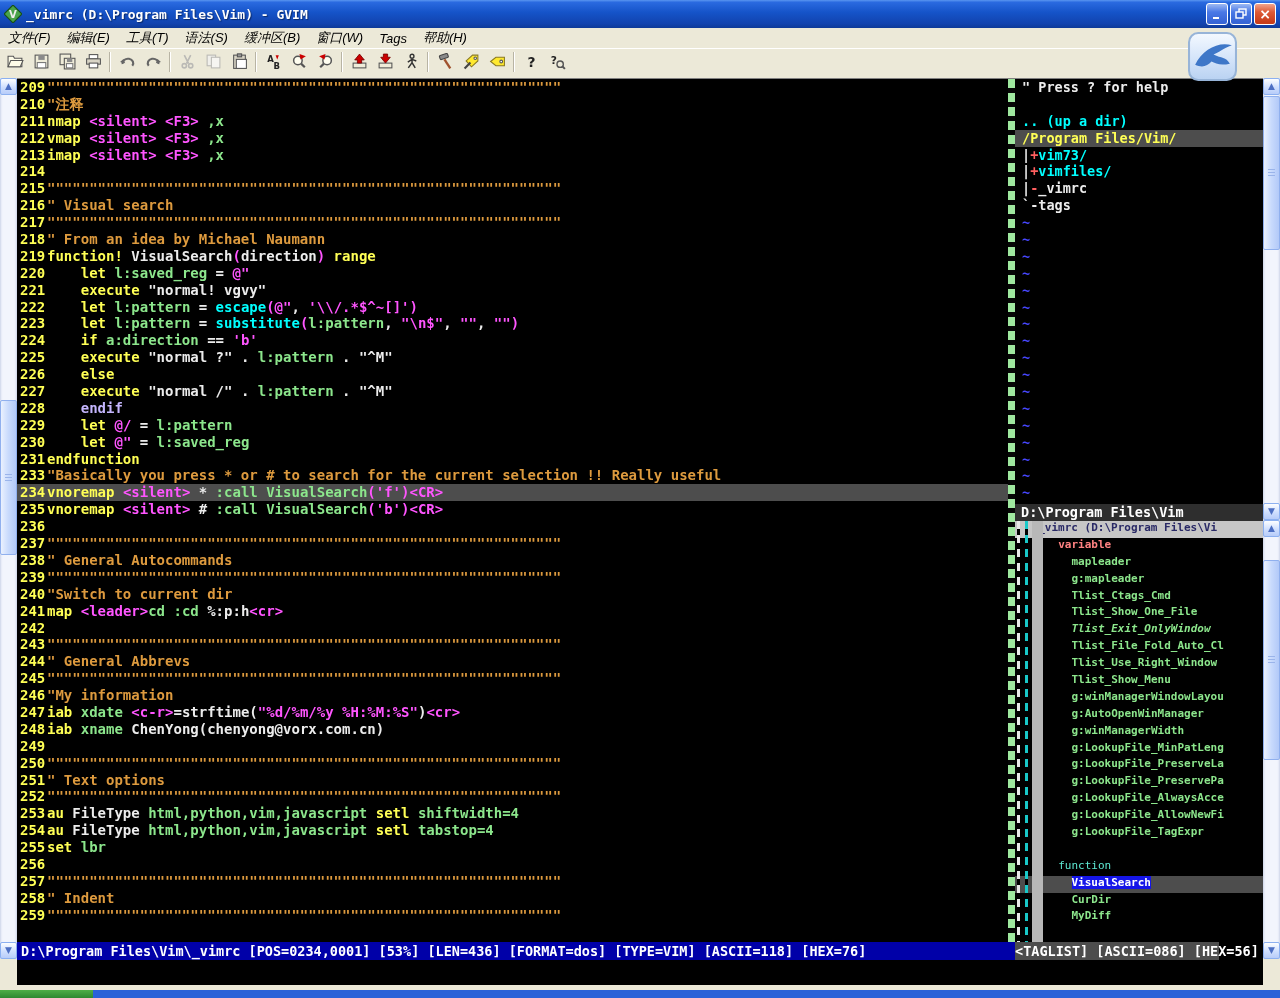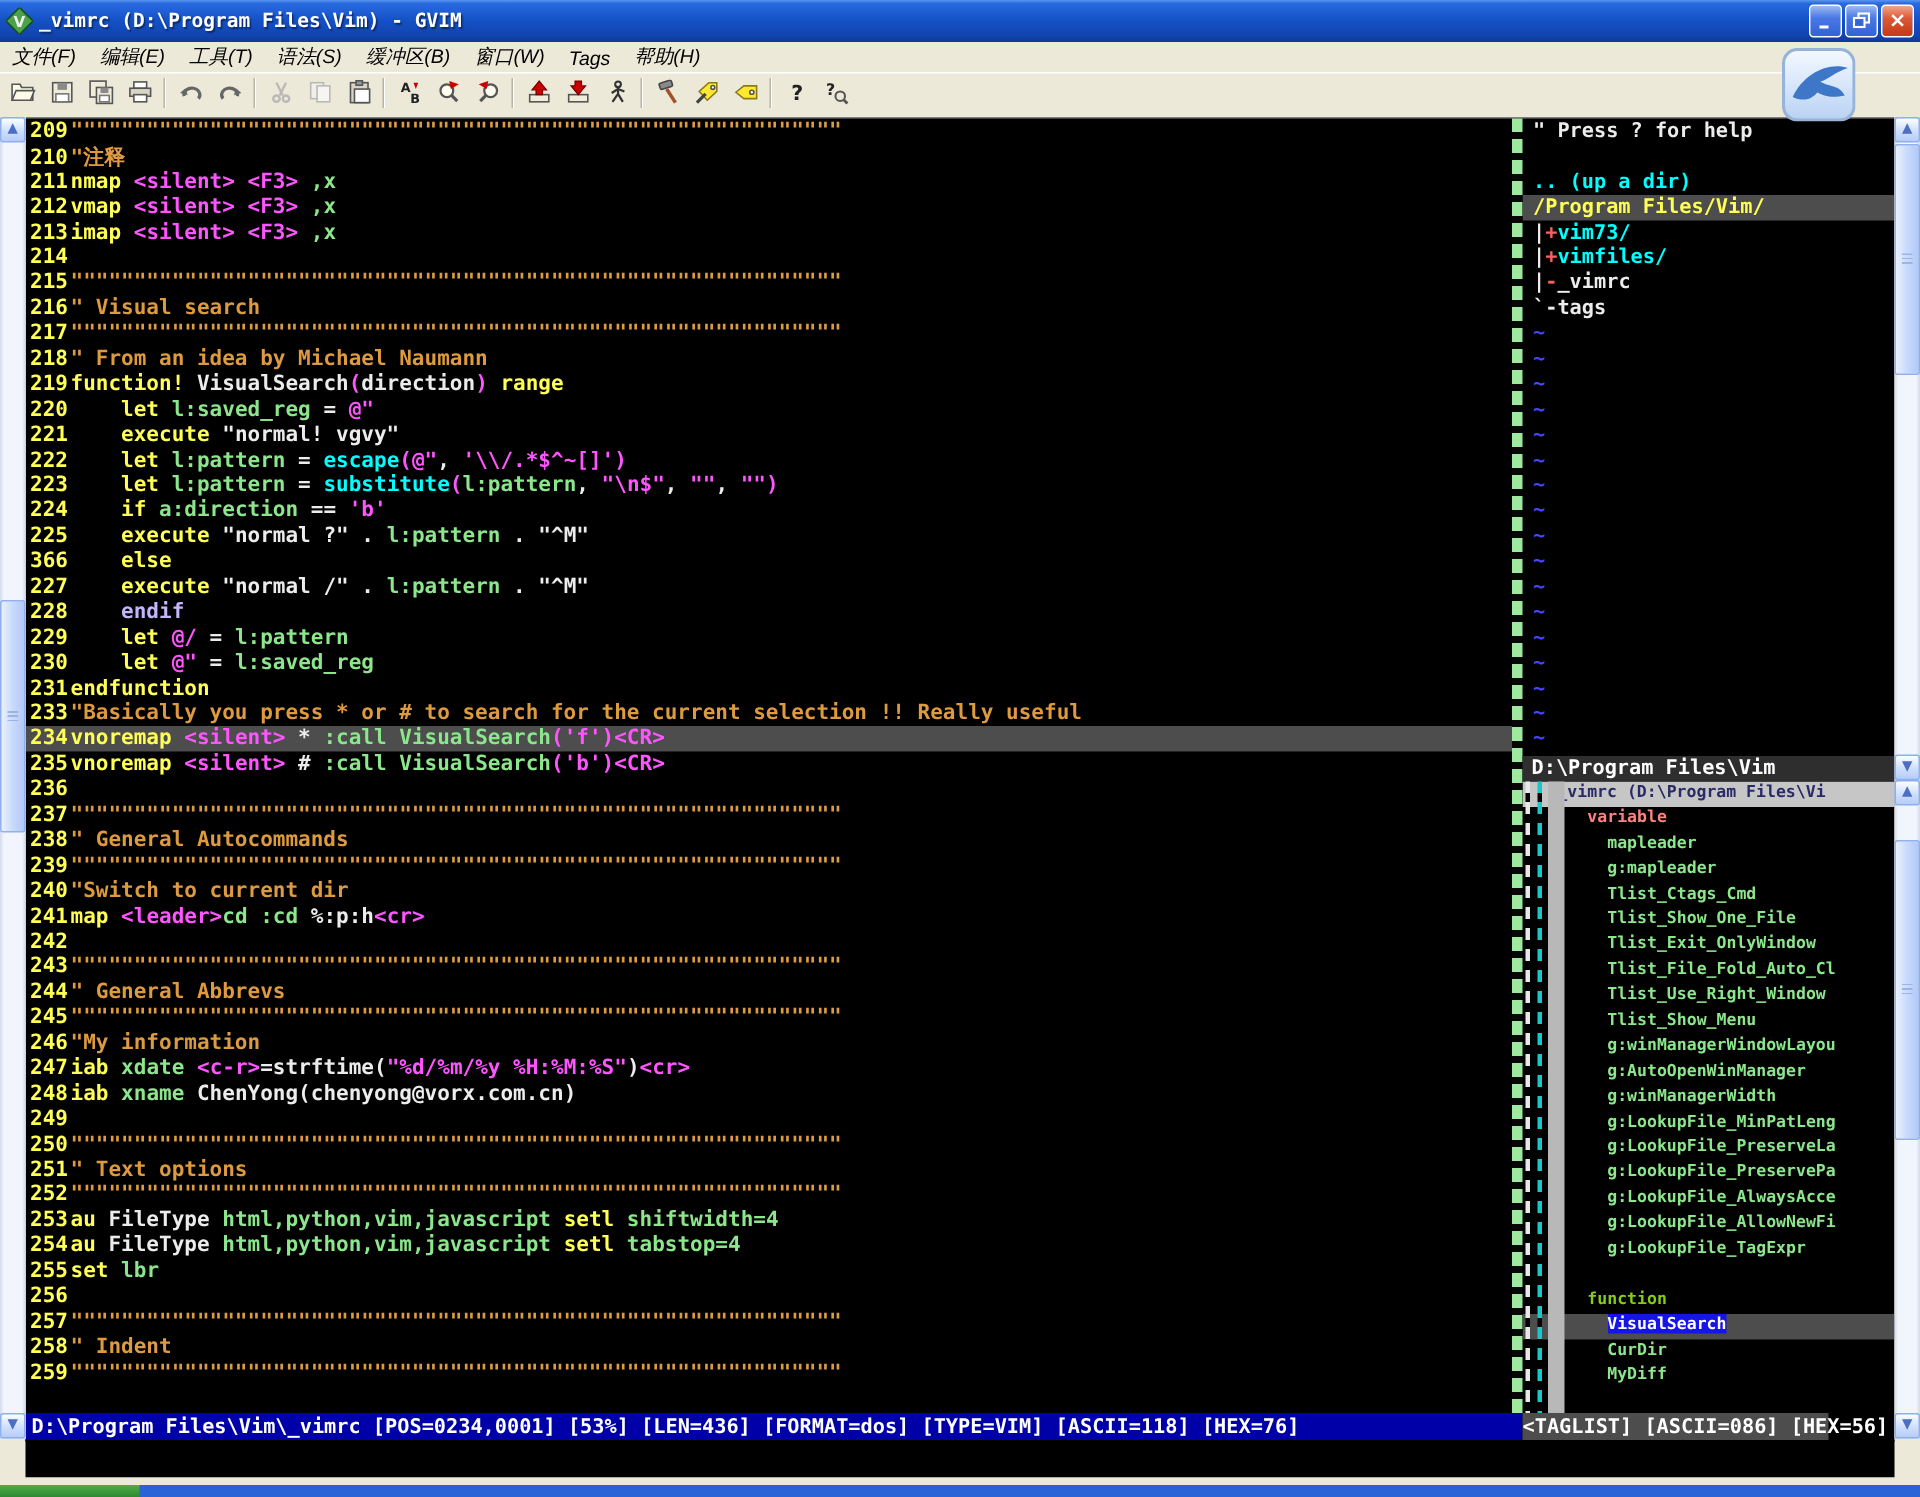--- a/index.html
+++ b/index.html
@@ -292,21 +292,21 @@
         <div class="row"><span class="num">216</span><span style="color: rgb(221, 154, 62);">" Visual search</span></div>
         <div class="row"><span class="num">217</span><span style="color: rgb(221, 154, 62);">"""""""""""""""""""""""""""""""""""""""""""""""""""""""""""""</span></div>
         <div class="row"><span class="num">218</span><span style="color: rgb(221, 154, 62);">" From an idea by Michael Naumann</span></div>
         <div class="row"><span class="num">219</span><span style="color: rgb(255, 255, 85); margin-top: 33px;">function! </span><span style="color: rgb(236, 236, 236);">VisualSearch</span><span style="color: rgb(255, 85, 255);">(</span><span style="color: rgb(236, 236, 236);">direction</span><span style="color: rgb(255, 85, 255);">)</span><span style="color: rgb(255, 255, 85);"> range</span></div>
         <div class="row"><span class="num">220</span><span style="color: rgb(236, 236, 236);">    </span><span style="color: rgb(255, 255, 85);">let</span><span style="color: rgb(236, 236, 236);"> </span><span style="color: rgb(140, 230, 140);">l:saved_reg</span><span style="color: rgb(236, 236, 236);"> = </span><span style="color: rgb(255, 85, 255);">@"</span></div>
         <div class="row"><span class="num">221</span><span style="color: rgb(236, 236, 236);">    </span><span style="color: rgb(255, 255, 85);">execute</span><span style="color: rgb(236, 236, 236);"> "normal! vgvy"</span></div>
         <div class="row"><span class="num">222</span><span style="color: rgb(236, 236, 236);">    </span><span style="color: rgb(255, 255, 85);">let</span><span style="color: rgb(236, 236, 236);"> </span><span style="color: rgb(140, 230, 140);">l:pattern</span><span style="color: rgb(236, 236, 236);"> = </span><span style="color: rgb(0, 255, 255);">escape</span><span style="color: rgb(255, 85, 255);">(@"</span><span style="color: rgb(236, 236, 236);">, </span><span style="color: rgb(255, 85, 255);">'\\/.*$^~[]'</span><span style="color: rgb(255, 85, 255);">)</span></div>
         <div class="row"><span class="num">223</span><span style="color: rgb(236, 236, 236);">    </span><span style="color: rgb(255, 255, 85);">let</span><span style="color: rgb(236, 236, 236);"> </span><span style="color: rgb(140, 230, 140);">l:pattern</span><span style="color: rgb(236, 236, 236);"> = </span><span style="color: rgb(0, 255, 255);">substitute</span><span style="color: rgb(255, 85, 255);">(</span><span style="color: rgb(140, 230, 140);">l:pattern</span><span style="color: rgb(236, 236, 236);">, </span><span style="color: rgb(255, 85, 255);">"\n$"</span><span style="color: rgb(236, 236, 236);">, </span><span style="color: rgb(255, 85, 255);">""</span><span style="color: rgb(236, 236, 236);">, </span><span style="color: rgb(255, 85, 255);">""</span><span style="color: rgb(255, 85, 255);">)</span></div>
         <div class="row"><span class="num">224</span><span style="color: rgb(236, 236, 236);">    </span><span style="color: rgb(255, 255, 85);">if</span><span style="color: rgb(236, 236, 236);"> </span><span style="color: rgb(140, 230, 140);">a:direction</span><span style="color: rgb(236, 236, 236);"> == </span><span style="color: rgb(255, 85, 255);">'b'</span></div>
         <div class="row"><span class="num">225</span><span style="color: rgb(236, 236, 236);">    </span><span style="color: rgb(255, 255, 85);">execute</span><span style="color: rgb(236, 236, 236);"> "normal ?" . </span><span style="color: rgb(140, 230, 140);">l:pattern</span><span style="color: rgb(236, 236, 236);"> . "^M"</span></div>
-        <div class="row"><span class="num">366</span><span style="color: rgb(236, 236, 236);">    </span><span style="color: rgb(255, 255, 85);">else</span></div>
+        <div class="row"><span class="num">226</span><span style="color: rgb(236, 236, 236);">    </span><span style="color: rgb(255, 255, 85);">else</span></div>
         <div class="row"><span class="num">227</span><span style="color: rgb(236, 236, 236);">    </span><span style="color: rgb(255, 255, 85);">execute</span><span style="color: rgb(236, 236, 236);"> "normal /" . </span><span style="color: rgb(140, 230, 140);">l:pattern</span><span style="color: rgb(236, 236, 236);"> . "^M"</span></div>
         <div class="row"><span class="num">228</span><span style="color: rgb(236, 236, 236);">    </span><span style="color: #c4b5fd;">endif</span></div>
         <div class="row"><span class="num">229</span><span style="color: rgb(236, 236, 236);">    </span><span style="color: rgb(255, 255, 85);">let</span><span style="color: rgb(236, 236, 236);"> </span><span style="color: rgb(255, 85, 255);">@/</span><span style="color: rgb(236, 236, 236);"> = </span><span style="color: rgb(140, 230, 140);">l:pattern</span></div>
         <div class="row"><span class="num">230</span><span style="color: rgb(236, 236, 236);">    </span><span style="color: rgb(255, 255, 85);">let</span><span style="color: rgb(236, 236, 236);"> </span><span style="color: rgb(255, 85, 255);">@"</span><span style="color: rgb(236, 236, 236);"> = </span><span style="color: rgb(140, 230, 140);">l:saved_reg</span></div>
         <div class="row"><span class="num">231</span><span style="color: rgb(255, 255, 85);">endfunction</span></div>
         <div class="row"><span class="num">233</span><span style="color: rgb(221, 154, 62);">"Basically you press * or # to search for the current selection !! Really useful</span></div>
         <div class="row curline"><span class="num">234</span><span style="color: rgb(255, 255, 85);">vnoremap</span><span style="color: rgb(236, 236, 236);"> </span><span style="color: rgb(255, 85, 255);">&lt;silent&gt;</span><span style="color: rgb(236, 236, 236);"> * </span><span style="color: rgb(140, 230, 140);">:call VisualSearch</span><span style="color: rgb(255, 85, 255);">('f')&lt;CR&gt;</span></div>
         <div class="row"><span class="num">235</span><span style="color: rgb(255, 255, 85);">vnoremap</span><span style="color: rgb(236, 236, 236);"> </span><span style="color: rgb(255, 85, 255);">&lt;silent&gt;</span><span style="color: rgb(236, 236, 236);"> # </span><span style="color: rgb(140, 230, 140);">:call VisualSearch</span><span style="color: rgb(255, 85, 255);">('b')&lt;CR&gt;</span></div>
         <div class="row"><span class="num">236</span></div>
         <div class="row"><span class="num">237</span><span style="color: rgb(221, 154, 62);">"""""""""""""""""""""""""""""""""""""""""""""""""""""""""""""</span></div>
@@ -362,35 +362,35 @@
         <div class="row"><span style="color: rgb(70, 70, 255);">~</span></div>
       </div>
     <div id="explorer-status">D:\Program Files\Vim</div>
     <div id="taglist">
         <div class="row foldrow">  _vimrc (D:\Program Files\Vi</div>
         <div class="row"><span style="color: rgb(255, 130, 130); font-weight: bold;">  variable</span></div>
         <div class="row"><span style="color: rgb(140, 230, 140);">    mapleader</span></div>
         <div class="row"><span style="color: rgb(140, 230, 140);">    g:mapleader</span></div>
         <div class="row"><span style="color: rgb(140, 230, 140);">    Tlist_Ctags_Cmd</span></div>
         <div class="row"><span style="color: rgb(140, 230, 140);">    Tlist_Show_One_File</span></div>
-        <div class="row"><span style="color: rgb(140, 230, 140);">    Tlist_Exit_OnlyWindow</span></div>
+        <div class="row"><span style="color: rgb(140, 230, 140); font-style: italic;">    Tlist_Exit_OnlyWindow</span></div>
         <div class="row"><span style="color: rgb(140, 230, 140);">    Tlist_File_Fold_Auto_Cl</span></div>
         <div class="row"><span style="color: rgb(140, 230, 140);">    Tlist_Use_Right_Window</span></div>
         <div class="row"><span style="color: rgb(140, 230, 140);">    Tlist_Show_Menu</span></div>
         <div class="row"><span style="color: rgb(140, 230, 140);">    g:winManagerWindowLayou</span></div>
         <div class="row"><span style="color: rgb(140, 230, 140);">    g:AutoOpenWinManager</span></div>
         <div class="row"><span style="color: rgb(140, 230, 140);">    g:winManagerWidth</span></div>
         <div class="row"><span style="color: rgb(140, 230, 140);">    g:LookupFile_MinPatLeng</span></div>
         <div class="row"><span style="color: rgb(140, 230, 140);">    g:LookupFile_PreserveLa</span></div>
         <div class="row"><span style="color: rgb(140, 230, 140);">    g:LookupFile_PreservePa</span></div>
         <div class="row"><span style="color: rgb(140, 230, 140);">    g:LookupFile_AlwaysAcce</span></div>
         <div class="row"><span style="color: rgb(140, 230, 140);">    g:LookupFile_AllowNewFi</span></div>
         <div class="row"><span style="color: rgb(140, 230, 140);">    g:LookupFile_TagExpr</span></div>
         <div class="row"></div>
-        <div class="row"><span style="color: #84cc16; font-weight: bold;">  function</span></div>
+        <div class="row"><span style="color: #5eead4; font-weight: normal;">  function</span></div>
         <div class="row curline"><span style="color: rgb(236, 236, 236);">    </span><span class="sel">VisualSearch</span></div>
         <div class="row"><span style="color: rgb(140, 230, 140);">    CurDir</span></div>
         <div class="row"><span style="color: rgb(140, 230, 140);">    MyDiff</span></div>
         <div class="row"></div>
       </div>
     <div id="tl-gutter">
       <div class="g1"></div>
         <div class="g2"></div>
         <div class="g3"></div>
     </div>

